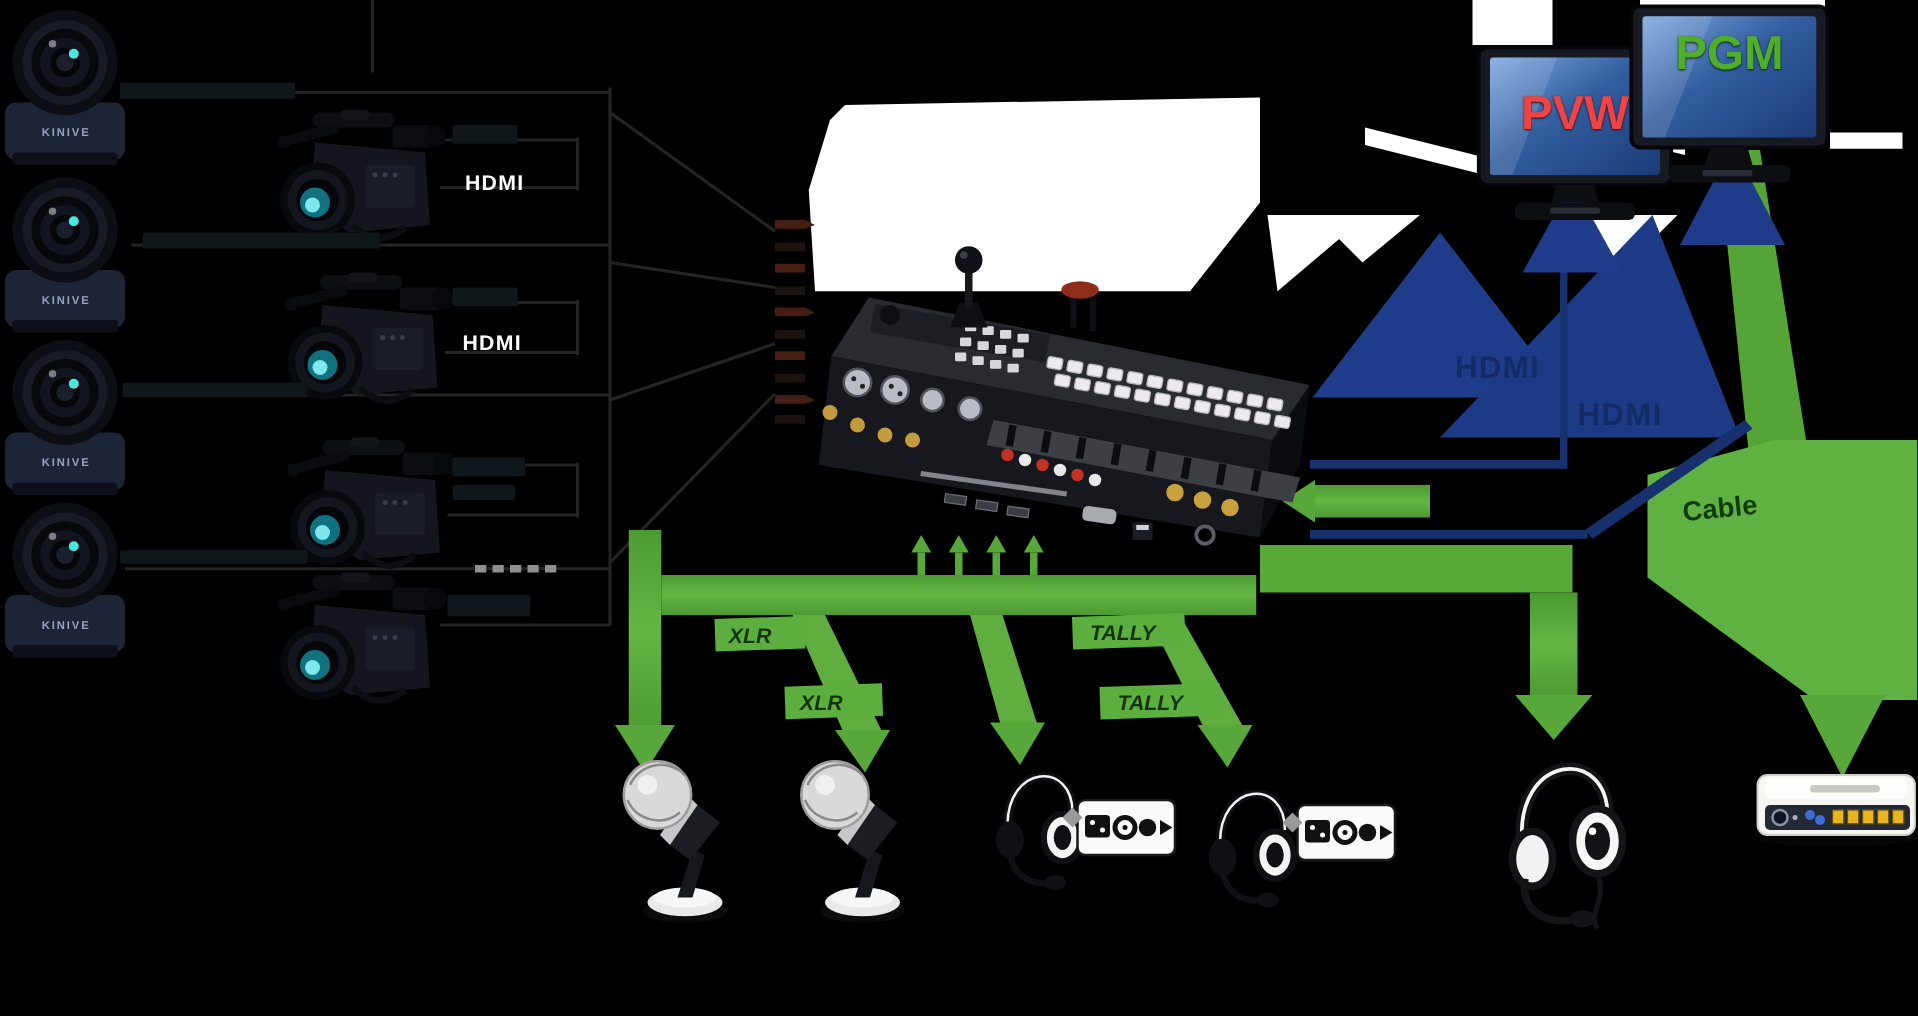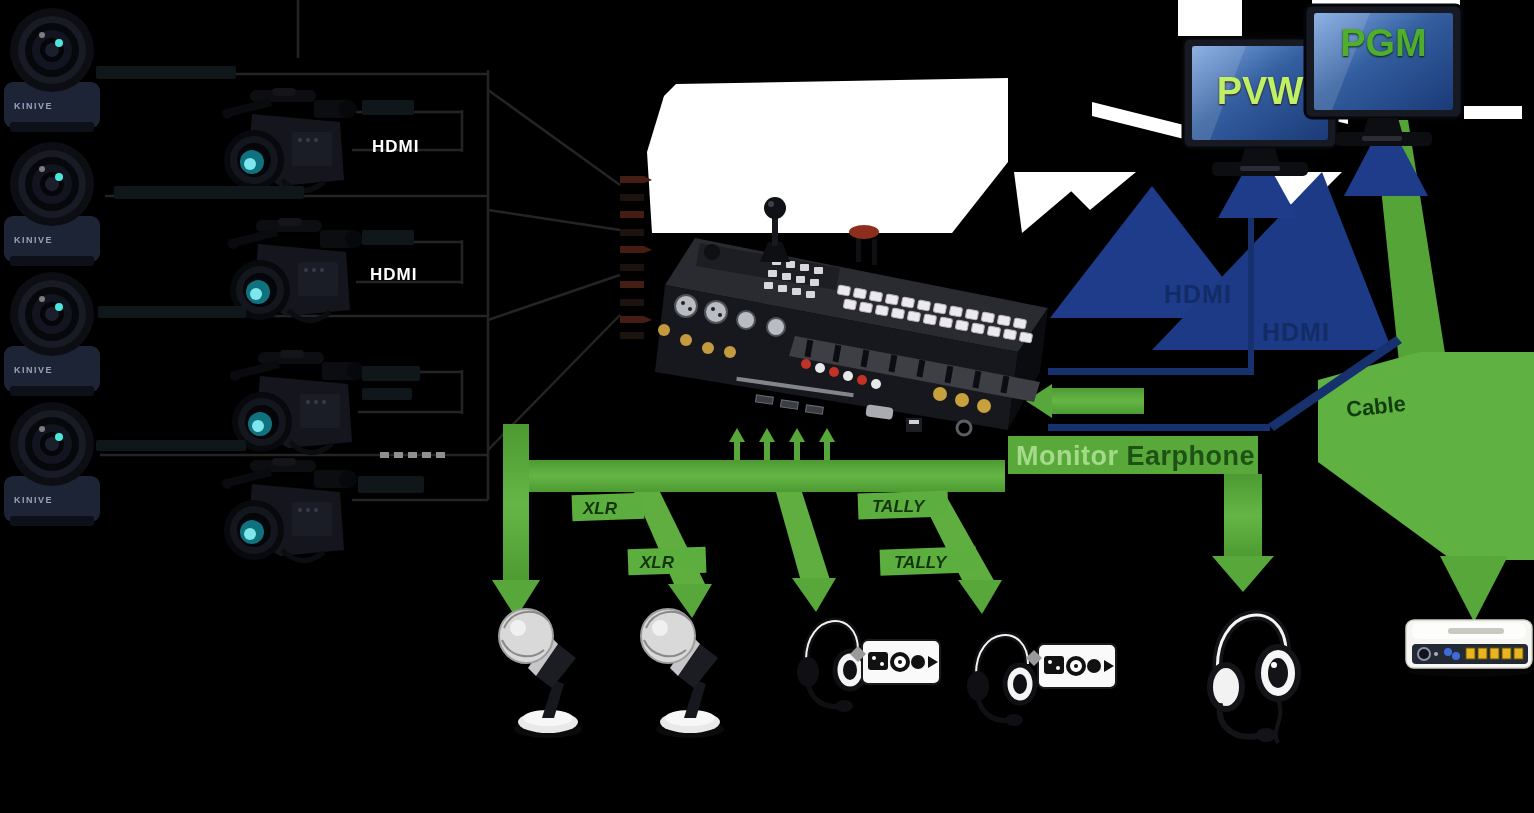--- a/index.html
+++ b/index.html
@@ -2,29 +2,29 @@
 <html><head>
 <meta charset="utf-8">
 <style>
   html,body{margin:0;padding:0;background:#000;}
   #stage{position:relative;width:1534px;height:813px;background:#000;overflow:hidden;
          font-family:"Liberation Sans",sans-serif;}
   svg.art{position:absolute;left:0;top:0;}
   .lbl{position:absolute;font-weight:bold;white-space:nowrap;line-height:1;}
   .hdmi-w{font-size:17px;color:#fff;letter-spacing:1px;}
   .hdmi-b{font-size:25px;color:#142c66;letter-spacing:1px;}
-  .pvw{width:154px;text-align:center;font-size:38px;color:#bef264;
+  .pvw{width:154px;text-align:center;font-size:38px;color:#ef4444;
        text-shadow:0 1px 2px #300;}
   .pgm{width:157px;text-align:center;font-size:38px;color:#4fae2c;
        text-shadow:0 1px 2px #052005;}
   .monE{font-size:27px;letter-spacing:.5px;}
   .monE .w1{color:#a4da8a;} .monE .w2{color:#1e5214;}
   .grn{font-size:17px;color:#14350c;font-style:italic;}
   .cable{font-size:22px;color:#133c0e;transform:rotate(-6deg);}
-  .kinive{width:78px;font-size:9px;font-weight:bold;color:#97a1bd;
+  .kinive{width:78px;text-align:center;font-size:9px;font-weight:bold;color:#97a1bd;
           letter-spacing:1.5px;}
   .smudge{position:absolute;background:#10171a;border-radius:2px;}
 </style>
 </head>
 <body>
 
 <div id="stage">
 
 <svg class="art" width="1534" height="813" viewBox="0 0 1534 813">
 
@@ -431,24 +431,20 @@
 
 <div class="lbl hdmi-w" style="left:372px;top:138px;">HDMI</div>
 <div class="lbl hdmi-w" style="left:370px;top:266px;">HDMI</div>
 
 <div class="lbl pvw" style="left:1183px;top:72px;">PVW</div>
 <div class="lbl pgm" style="left:1305px;top:24px;">PGM</div>
 
 <div class="lbl hdmi-b" style="left:1164px;top:282px;">HDMI</div>
 <div class="lbl hdmi-b" style="left:1262px;top:320px;">HDMI</div>
 
-<div class="lbl monE" style="left:1016px;top:443px;">
-  <span class="w1">Monitor</span>
-  <span class="w2">Earphone</span>
-</div>
 
 <div class="lbl grn" style="left:583px;top:500px;">XLR</div>
 <div class="lbl grn" style="left:640px;top:554px;">XLR</div>
 <div class="lbl grn" style="left:872px;top:498px;">TALLY</div>
 <div class="lbl grn" style="left:894px;top:554px;">TALLY</div>
 
 <div class="lbl cable" style="left:1346px;top:396px;">Cable</div>
 
 <div class="lbl kinive" style="left:14px;top:102px;">KINIVE</div>
 <div class="lbl kinive" style="left:14px;top:236px;">KINIVE</div>

